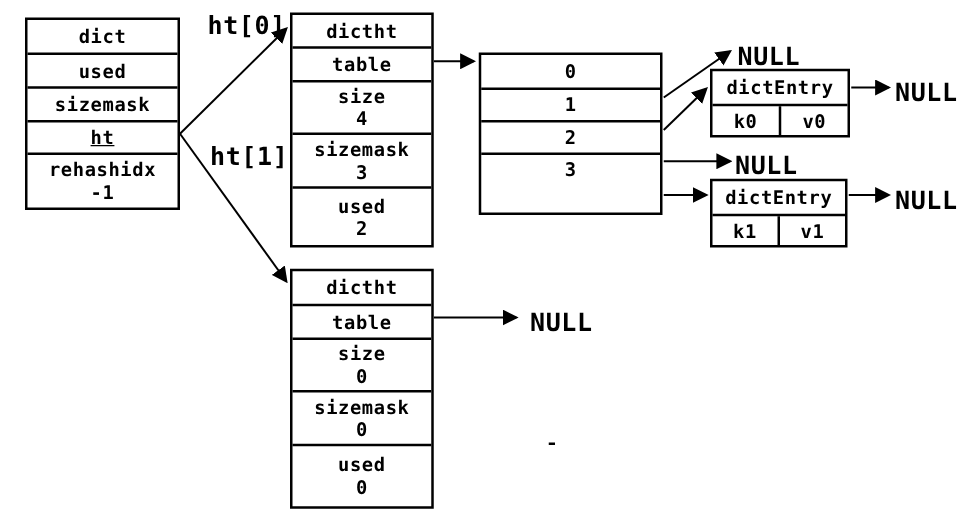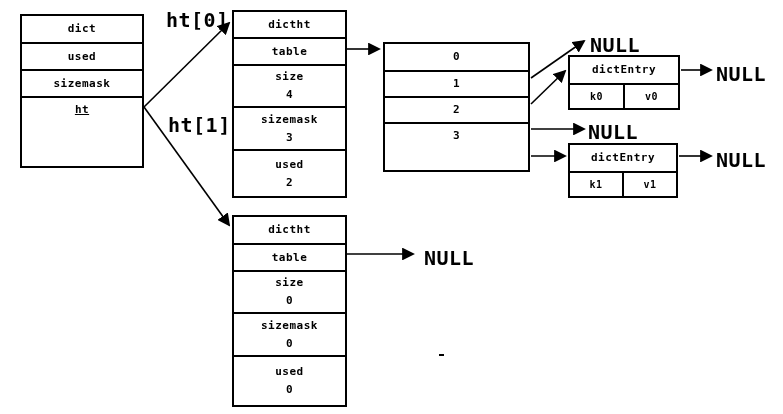--- a/index.html
+++ b/index.html
@@ -8,30 +8,30 @@
     font-family:"DejaVu Sans Mono","Liberation Mono",monospace;
     font-weight:bold;color:#000;overflow:hidden;
   }
   .box{
     position:absolute;border:2px solid #000;box-sizing:border-box;
     background:#fff;display:flex;flex-direction:column;
   }
   .row{
     box-sizing:border-box;border-top:2px solid #000;flex:none;
     display:flex;flex-direction:column;align-items:center;justify-content:center;
-    font-size:11px;letter-spacing:0.5px;line-height:18px;white-space:nowrap;
+    font-size:15px;letter-spacing:0.5px;line-height:18px;white-space:nowrap;
   }
   .row:first-child{border-top:none;}
   .kvrow{
     box-sizing:border-box;border-top:2px solid #000;flex:none;
     display:flex;flex-direction:row;align-items:stretch;
   }
   .kcell,.vcell{
     flex:1;display:flex;align-items:center;justify-content:center;
-    font-size:10px;letter-spacing:0.5px;box-sizing:border-box;
+    font-size:15px;letter-spacing:0.5px;box-sizing:border-box;
   }
   .kcell{border-right:2px solid #000;}
   .freelabel{
     position:absolute;font-size:20px;letter-spacing:0.5px;white-space:nowrap;
   }
   #arrows{position:absolute;left:0;top:0;pointer-events:none;}
   .dot{position:absolute;background:#000;}
 </style>
 </head>
 <body>
@@ -61,20 +61,24 @@
       <span>dict</span>
     </div>
     <div class="row" style="height:27px;">
       <span>used</span>
     </div>
     <div class="row" style="height:27px;">
       <span>sizemask</span>
     </div>
     <div class="row" style="height:26px;text-decoration:underline;">
       <span>ht</span>
+    </div>
+    <div class="row" style="height:44px;">
+      <span>rehashidx</span>
+      <span>-1</span>
     </div>
   </div>
 
   <div class="freelabel" style="left:166px;top:8px;">ht[0]</div>
   <div class="freelabel" style="left:168px;top:113px;">ht[1]</div>
 
   <div class="box" style="left:232px;top:10px;width:115px;height:188px;">
     <div class="row" style="height:25px;">
       <span>dictht</span>
     </div>

